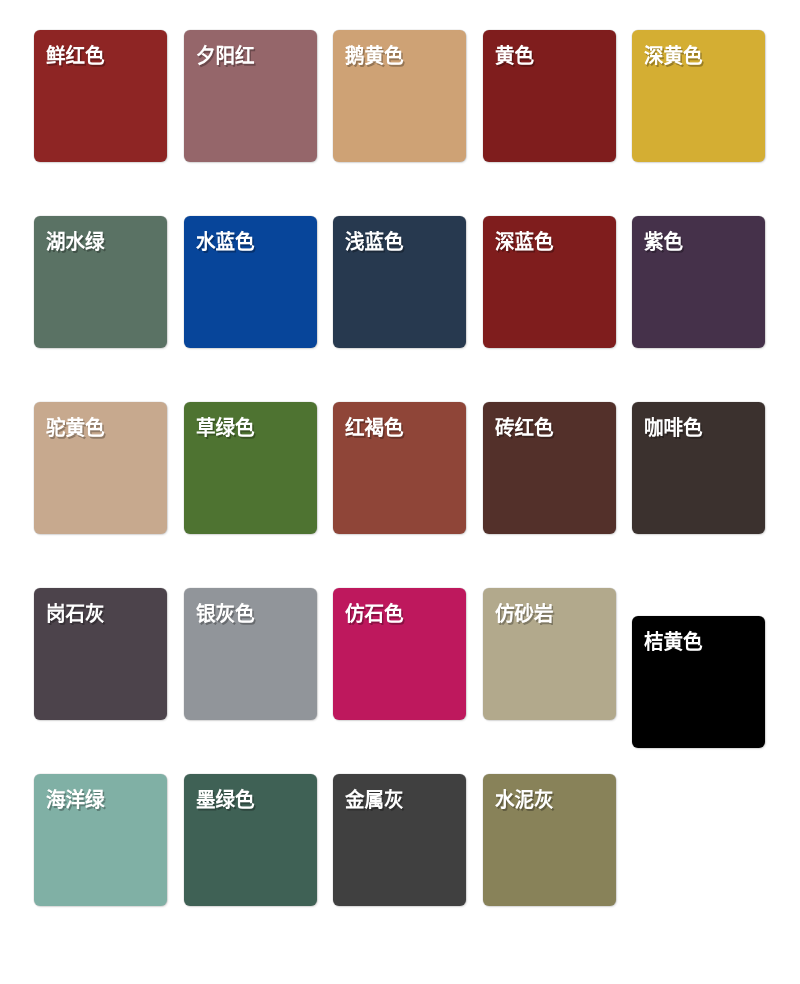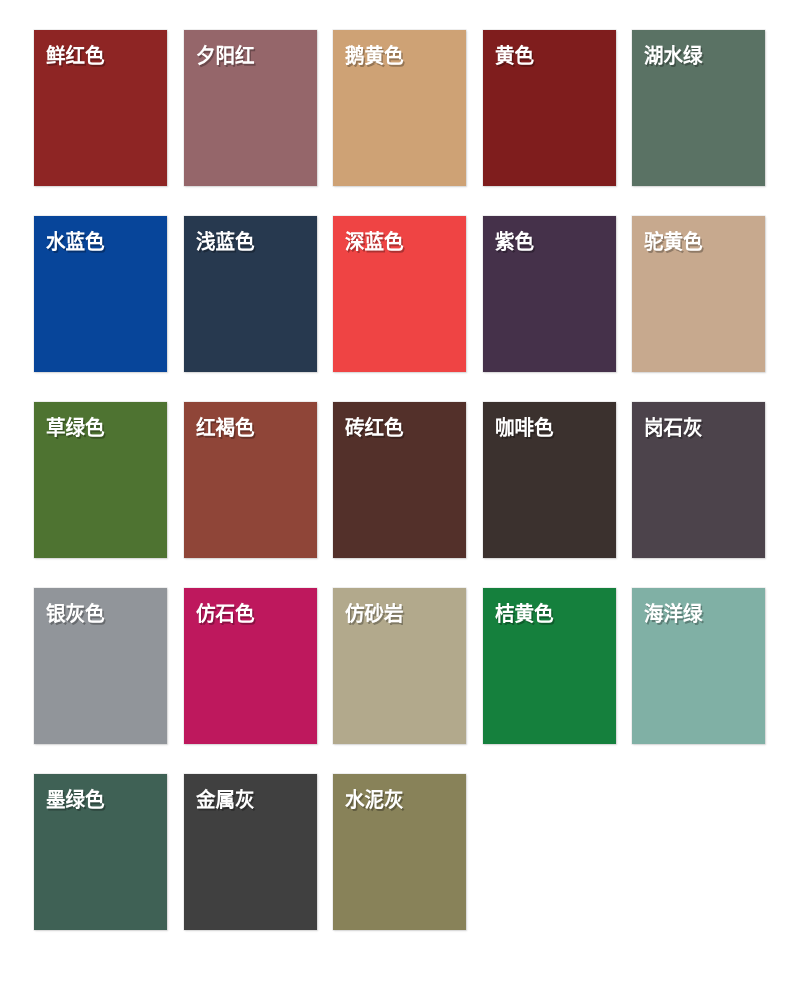--- a/index.html
+++ b/index.html
@@ -26,25 +26,26 @@
     grid-template-rows: repeat(5, 134px);
     column-gap: 16.5px;
     row-gap: 52px;
     justify-content: start;
     align-content: start;
   }
 
   .swatch {
     position: relative;
     width: 133px;
-    height: 156px;
+    height: 132px;
     box-sizing: border-box;
     overflow: hidden;
     box-shadow: 0 0 0 0.6px rgba(0,0,0,0.10),
                 1px 1px 2px rgba(0,0,0,0.13);
+    border-radius: 6px;
   }
 
   .swatch-label {
     position: absolute;
     left: 12px;
     top: 14px;
     color: #ffffff;
     font-size: 21px;
     line-height: 24px;
     font-weight: bold;
@@ -67,30 +68,33 @@
     </div>
     <div class="swatch" style="background: rgb(149, 102, 106);">
       <span class="swatch-label" style="color: rgb(255, 255, 255);">夕阳红</span>
     </div>
     <div class="swatch" style="background: rgb(206, 162, 117);">
       <span class="swatch-label" style="color: rgb(255, 255, 255);">鹅黄色</span>
     </div>
     <div class="swatch" style="background: #7f1d1d;">
       <span class="swatch-label" style="color: rgb(255, 255, 255);">黄色</span>
     </div>
+    <div class="swatch" style="background: rgb(212, 174, 51);">
+      <span class="swatch-label" style="color: rgb(255, 255, 255);">深黄色</span>
+    </div>
     <div class="swatch" style="background: rgb(90, 114, 100);">
       <span class="swatch-label" style="color: rgb(255, 255, 255);">湖水绿</span>
     </div>
     <div class="swatch" style="background: rgb(7, 69, 154);">
       <span class="swatch-label" style="color: rgb(255, 255, 255);">水蓝色</span>
     </div>
     <div class="swatch" style="background: rgb(39, 57, 79);">
       <span class="swatch-label" style="color: rgb(255, 255, 255);">浅蓝色</span>
     </div>
-    <div class="swatch" style="background: #ef4444;">
+    <div class="swatch" style="background: #7f1d1d;">
       <span class="swatch-label" style="color: rgb(255, 255, 255);">深蓝色</span>
     </div>
     <div class="swatch" style="background: rgb(69, 49, 74); text-decoration: underline;">
       <span class="swatch-label" style="color: rgb(255, 255, 255);">紫色</span>
     </div>
     <div class="swatch" style="background: rgb(199, 169, 142);">
       <span class="swatch-label" style="color: rgb(255, 255, 255);">驼黄色</span>
     </div>
     <div class="swatch" style="background: rgb(78, 115, 49);">
       <span class="swatch-label" style="color: rgb(255, 255, 255);">草绿色</span>
@@ -109,21 +113,21 @@
     </div>
     <div class="swatch" style="background: rgb(145, 149, 154);">
       <span class="swatch-label" style="color: rgb(255, 255, 255);">银灰色</span>
     </div>
     <div class="swatch" style="background: #be185d; text-align: right;">
       <span class="swatch-label" style="color: rgb(255, 255, 255);">仿石色</span>
     </div>
     <div class="swatch" style="background: rgb(178, 169, 140);">
       <span class="swatch-label" style="color: rgb(255, 255, 255);">仿砂岩</span>
     </div>
-    <div class="swatch" style="background: #15803d;">
+    <div class="swatch" style="background: #000000; margin-top: 28px;">
       <span class="swatch-label" style="color: rgb(255, 255, 255);">桔黄色</span>
     </div>
     <div class="swatch" style="background: rgb(128, 176, 165);">
       <span class="swatch-label" style="color: rgb(255, 255, 255);">海洋绿</span>
     </div>
     <div class="swatch" style="background: rgb(63, 97, 85);">
       <span class="swatch-label" style="color: rgb(255, 255, 255);">墨绿色</span>
     </div>
     <div class="swatch" style="background: #404040;">
       <span class="swatch-label" style="color: rgb(255, 255, 255);">金属灰</span>

